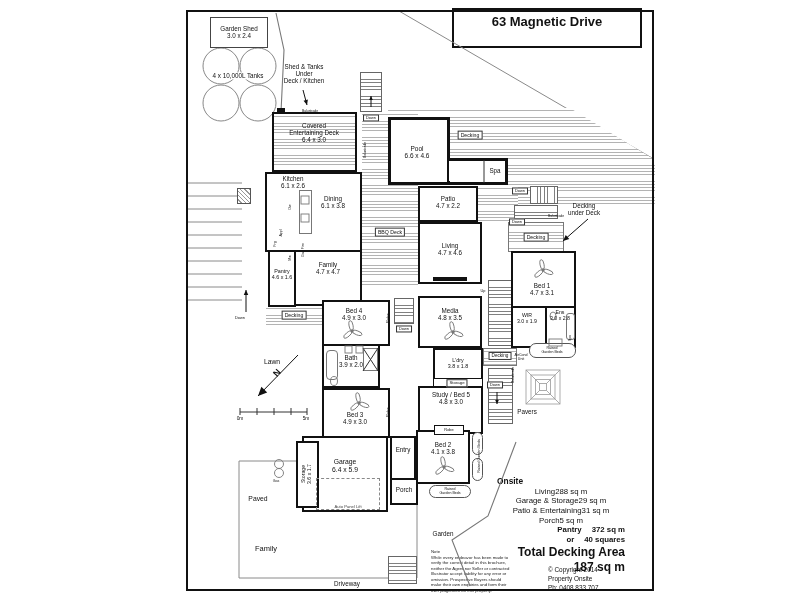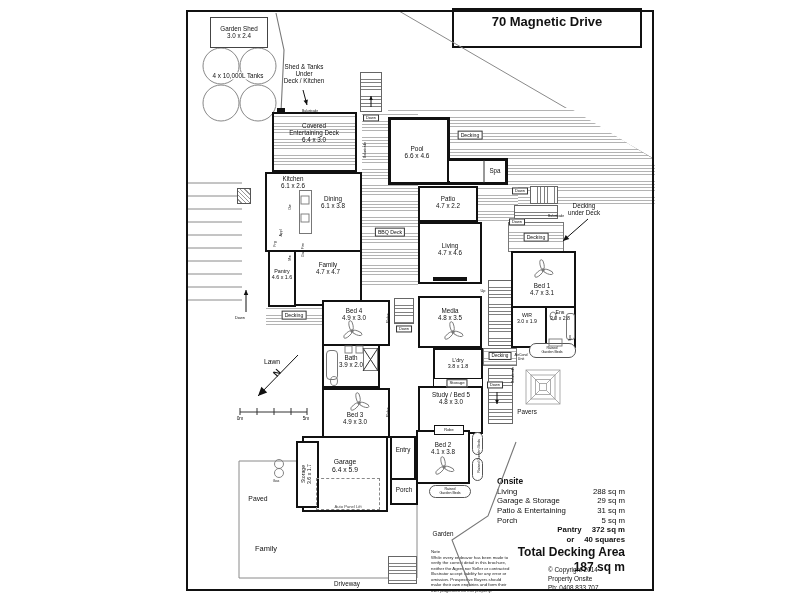--- a/index.html
+++ b/index.html
@@ -14,33 +14,33 @@
   .pill{position:absolute;border:1px solid #555;border-radius:7px;background:#fff;box-sizing:border-box}
   .lbl{position:absolute;transform:translate(-50%,-50%);text-align:center;white-space:pre-line;line-height:1.15;color:#111}
   .lbl.box{background:#fff;border:1px solid #333;padding:0 2px;white-space:nowrap;line-height:1.3}
   .lbl.v{transform:translate(-50%,-50%) rotate(-90deg);white-space:pre}
   .lbl.wbg{background:#fff;padding:0 1px;white-space:nowrap}
   svg.layer{position:absolute;left:0;top:0;width:800px;height:600px;pointer-events:none}
   .titlebox{position:absolute;left:452px;top:8px;width:190px;height:40px;border:2px solid #111;background:#fff;
             text-align:center;font-weight:bold;font-size:13px;line-height:17px;padding-top:3px;box-sizing:border-box}
   .areas{position:absolute;left:497px;top:476px;width:128px;font-size:7.8px;line-height:1.25}
   .areas .hd{font-weight:bold;font-size:8.4px}
-  .arow{display:flex;justify-content:space-between}
+  .arow{display:flex;justify-content:center}
   .trow{display:flex;justify-content:flex-end;gap:10px;font-weight:bold}
   .dtot{font-weight:bold;font-size:12px;text-align:right}
   .note{position:absolute;left:431px;top:549px;width:106px;font-size:4.3px;line-height:1.3;color:#222}
   .copy{position:absolute;left:548px;top:566px;font-size:6.4px;line-height:1.4;color:#111}
 </style>
 </head>
 <body>
 
 <div class="plan" id="plan">
 
   <div class="titlebox">
-    <div>70 Magnetic Drive</div>
+    <div>63 Magnetic Drive</div>
   </div>
 
   <div class="areas">
     <div class="hd">Onsite</div>
     <div id="areas-rows">
         <div class="arow">
           <span>Living</span>
           <span>288 sq m</span>
         </div>
         <div class="arow">

